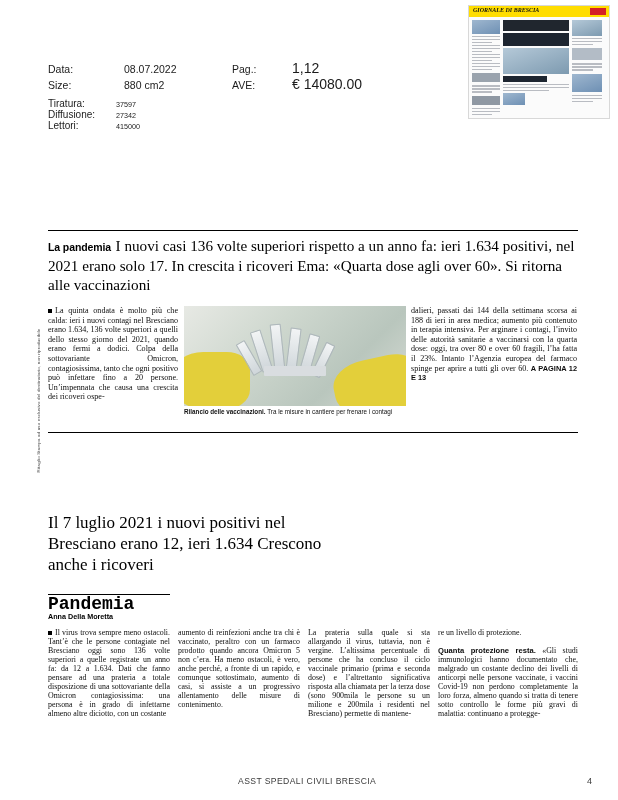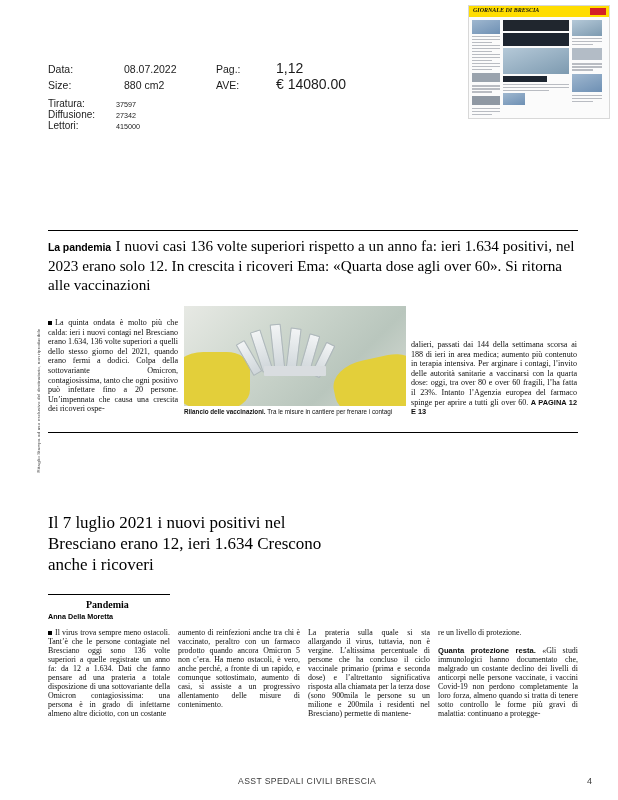--- a/index.html
+++ b/index.html
@@ -15,21 +15,21 @@
     justify-content:center;line-height:1.0;}
   .masthead .l1,.masthead .l2{
     font-family:"Liberation Serif",serif;font-weight:bold;font-style:italic;
     font-size:17px;letter-spacing:.5px;color:#111;transform:scaleY(1.08);
   }
 
   
   .meta{position:absolute;left:48px;top:60px;width:330px;color:#1b1b1b;}
   .meta .row{display:flex;align-items:baseline;height:16px;}
   .meta .k{width:76px;font-size:10.5px;}
-  .meta .v{width:92px;font-size:10.5px;}
+  .meta .v{width:108px;font-size:10.5px;}
   .meta .k2{width:60px;font-size:10.5px;}
   .meta .v2{font-size:14px;}
   .meta .small{height:11px;}
   .meta .small .k{font-size:10px;width:68px;}
   .meta .small .v{font-size:7.2px;}
 
   
   .thumb{position:absolute;right:8px;top:5px;width:140px;height:112px;
     background:#fbfbfb;border:1px solid #d8d8d8;overflow:hidden;}
   .th-top{height:11px;background:#ffdd00;position:relative;}
@@ -63,22 +63,22 @@
     font-size:10.5px;color:#000;letter-spacing:-.1px;}
   .sumwrap .sumtxt{font-family:"Liberation Serif",serif;font-size:15.2px;
     line-height:19.5px;color:#000;display:inline;}
 
   .hr-thin{position:absolute;background:#000;}
 
   
   .topcol{position:absolute;top:306px;width:130px;
     font-family:"Liberation Serif",serif;font-size:8.1px;line-height:9.6px;
     text-align:justify;color:#0d0d0d;}
-  .topcol.c1{left:48px;margin-top:12px;}
-  .topcol.c4{left:411px;width:166px;margin-top:34px;}
+  .topcol.c1{left:48px;}
+  .topcol.c4{left:411px;width:166px;}
   .sq{display:inline-block;width:4px;height:4px;background:#000;margin-right:3px;
       vertical-align:middle;}
   .ref{font-family:"Liberation Sans",sans-serif;font-weight:bold;font-size:7.4px;}
 
   
   .photo{position:absolute;left:184px;top:306px;width:222px;height:100px;overflow:hidden;
     background:#cfd6cd;}
   .photo .bg{position:absolute;inset:0;
     background:linear-gradient(135deg,#e7e9e4 0%,#cfd8cf 35%,#b9c6bd 70%,#d8ddd6 100%);}
   .glove{position:absolute;background:#e3cf3a;border-radius:40% 30% 35% 45%;}
@@ -93,22 +93,22 @@
   .bcol{position:absolute;top:628px;width:122px;
     font-family:"Liberation Serif",serif;font-size:7.9px;line-height:9px;
     text-align:justify;color:#0d0d0d;}
   .bcol.b1{left:48px;}
   .bcol.b2{left:178px;}
   .bcol.b3{left:308px;}
   .bcol.b4{left:438px;width:140px;}
   .leadin{font-family:"Liberation Sans",sans-serif;font-weight:bold;font-size:7.6px;}
 
   .byline-sec{position:absolute;left:48px;top:598px;}
-  .byline-sec .sec{font-family:Liberation Serif, serif;font-weight:bold;
-    font-size:10px;color:#000;line-height:13px;margin-left:38px;}
+  .byline-sec .sec{font-family:Liberation Mono, monospace;font-weight:bold;
+    font-size:18px;color:#000;line-height:13px;}
   .byline-sec .aut{font-family:"Liberation Sans",sans-serif;font-weight:bold;
     font-size:7.2px;color:#000;margin-top:1px;}
 
   
   .footer{position:absolute;left:0;top:776px;width:618px;}
   .footer .ft{position:absolute;left:238px;top:0;font-size:8.6px;color:#3a3a3a;
     letter-spacing:.4px;}
   .footer .pg{position:absolute;right:26px;top:0;font-size:9px;color:#3a3a3a;}
 
   
@@ -207,21 +207,21 @@
           <div class="tline"></div>
           <div class="tline s"></div>
       </div>
     </div>
   </div>
 
 
   <div class="hr-thin" style="left:48px;top:230px;width:530px;height:1px;"></div>
   <div class="sumwrap">
     <span class="kick">La pandemia</span>
-    <span class="sumtxt">I nuovi casi 136 volte superiori rispetto a un anno fa: ieri 1.634 positivi, nel 2023 erano solo 12. In crescita i ricoveri Ema: «Quarta dose agli over 60». Si ritorna alle vaccinazioni</span>
+    <span class="sumtxt">I nuovi casi 136 volte superiori rispetto a un anno fa: ieri 1.634 positivi, nel 2021 erano solo 17. In crescita i ricoveri Ema: «Quarta dose agli over 60». Si ritorna alle vaccinazioni</span>
   </div>
 
   <div class="topcol c1">
     <span class="sq"></span><span>La quinta ondata è molto più che calda: ieri i nuovi contagi nel Bresciano erano 1.634, 136 volte superiori a quelli dello stesso giorno del 2021, quando erano fermi a dodici. Colpa della sottovariante Omicron, contagiosissima, tanto che ogni positivo può infettare fino a 20 persone. Un’impennata che causa una crescita dei ricoveri ospe-</span>
   </div>
 
   <div class="photo">
     <div class="bg"></div>
     <div class="glove" style="left:-12px;top:46px;width:78px;height:58px;"></div>
     <div class="glove" style="left:150px;top:52px;width:86px;height:56px;transform:rotate(-12deg);"></div>

